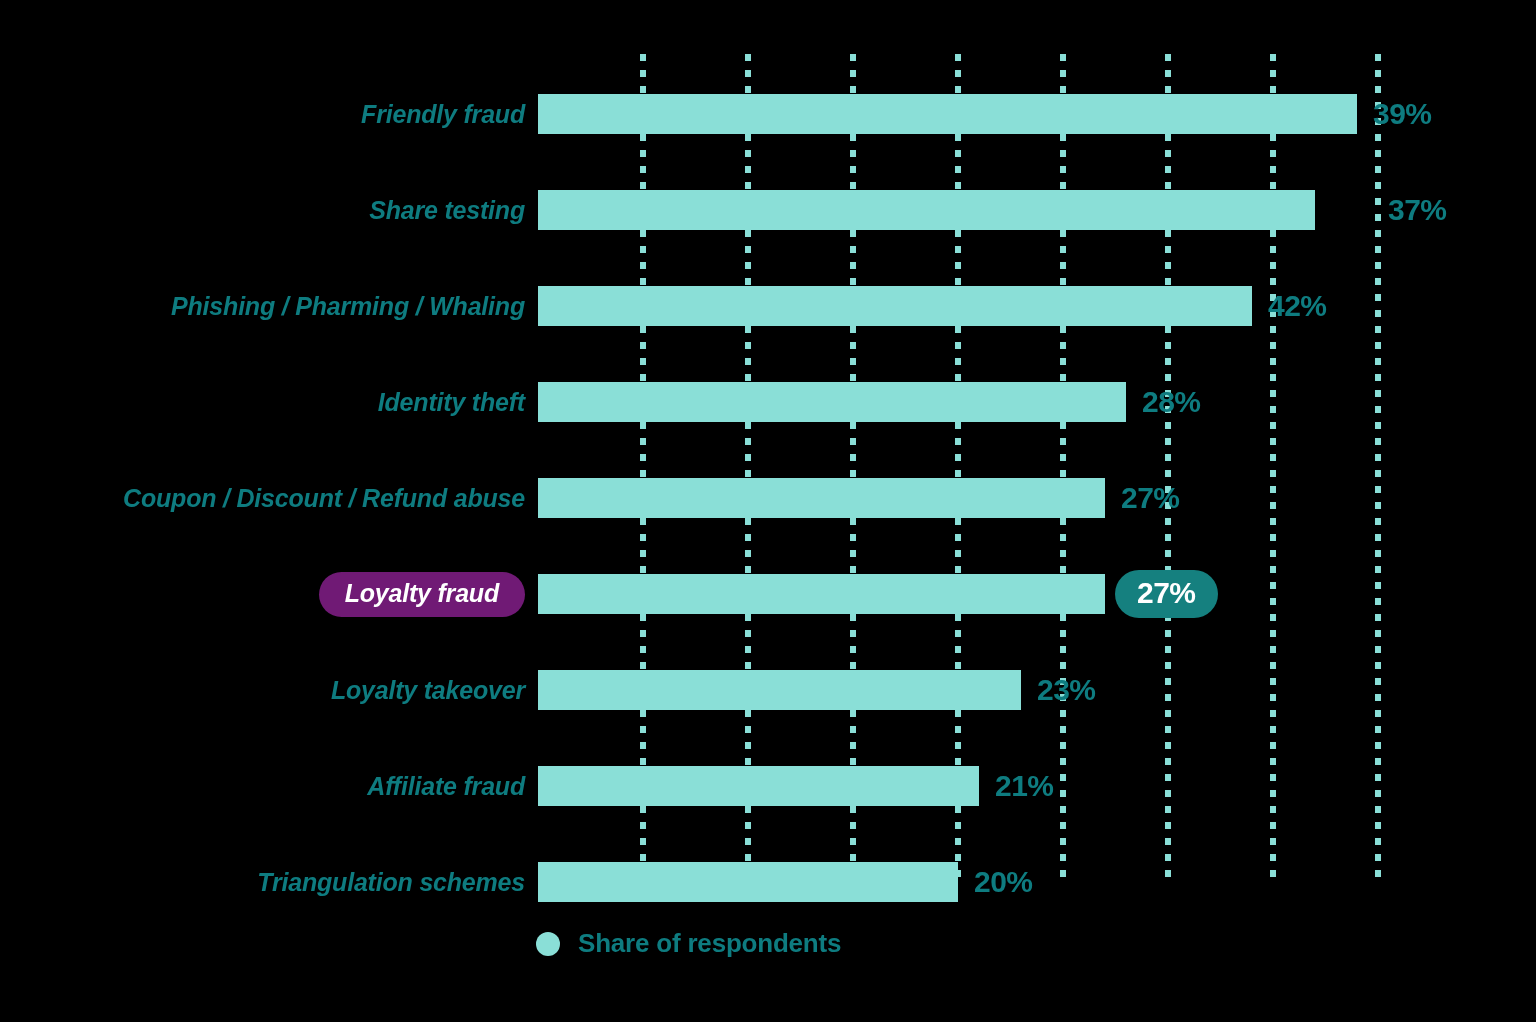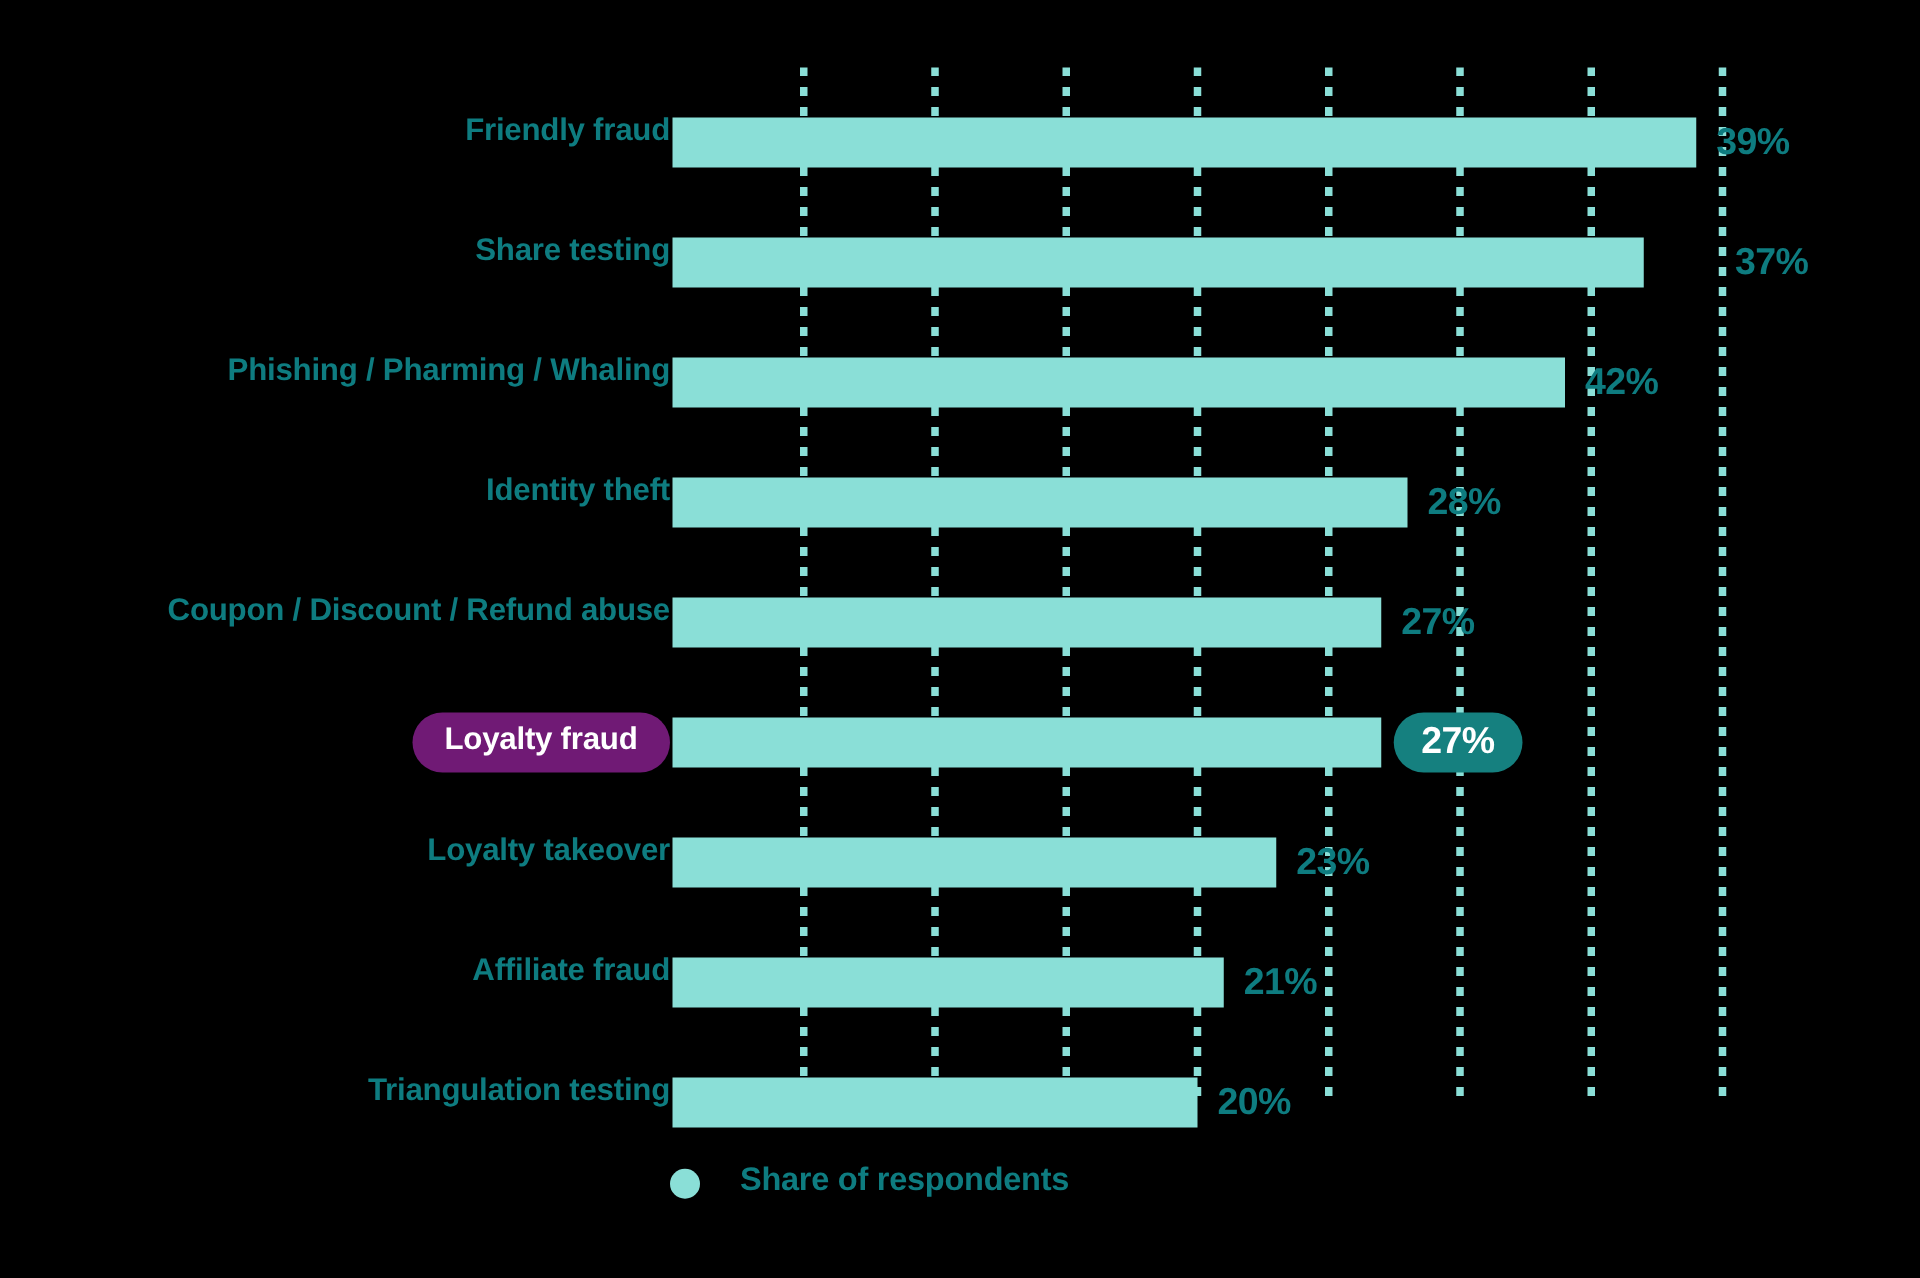--- a/index.html
+++ b/index.html
@@ -49,27 +49,29 @@
     position: absolute;
     left: 0;
     width: 1536px;
     height: 48px;
     display: flex;
     align-items: center;
   }
 
   .cat-label-wrap {
     position: absolute;
-    left: 16px;
+    left: 5px;
     width: 520px;
     text-align: right;
     padding-right: 0px;
     display: flex;
     justify-content: flex-end;
+    align-items: center;
     height: 48px;
+    font-style: italic;
   }
 
   .cat-label {
     font-size: 25px;
     font-weight: bold;
     color: #0E7C80;
     letter-spacing: -0.2px;
     white-space: nowrap;
   }
 
@@ -113,22 +115,22 @@
     line-height: 1;
     display: inline-block;
   }
 
   
   #legend {
     position: absolute;
     left: 536px;
     top: 928px;
     display: flex;
-    align-items: flex-end;
-    gap: 32px;
+    align-items: center;
+    gap: 18px;
   }
   #legend-dot {
     width: 24px;
     height: 24px;
     border-radius: 50%;
     background: #8ADFD7;
     flex: 0 0 auto;
   }
   #legend-label {
     font-size: 26px;
@@ -208,21 +210,21 @@
       </div>
       <div class="row" style="top: 762px;">
         <div class="cat-label-wrap">
           <span class="cat-label">Affiliate fraud</span>
         </div>
         <div class="bar" style="width: 441px;"></div>
         <div class="val-label" style="left: 995px;">21%</div>
       </div>
       <div class="row" style="top: 858px;">
         <div class="cat-label-wrap">
-          <span class="cat-label">Triangulation testing</span>
+          <span class="cat-label">Triangulation schemes</span>
         </div>
         <div class="bar" style="width: 420px;"></div>
         <div class="val-label" style="left: 974px;">20%</div>
       </div>
     </div>
 
   <div id="legend">
     <span id="legend-dot"></span>
     <span id="legend-label">Share of respondents</span>
   </div>

